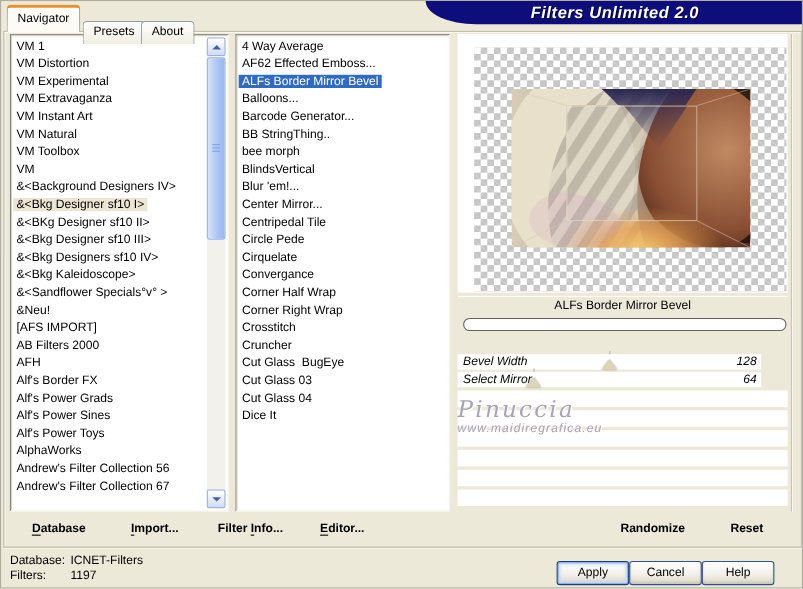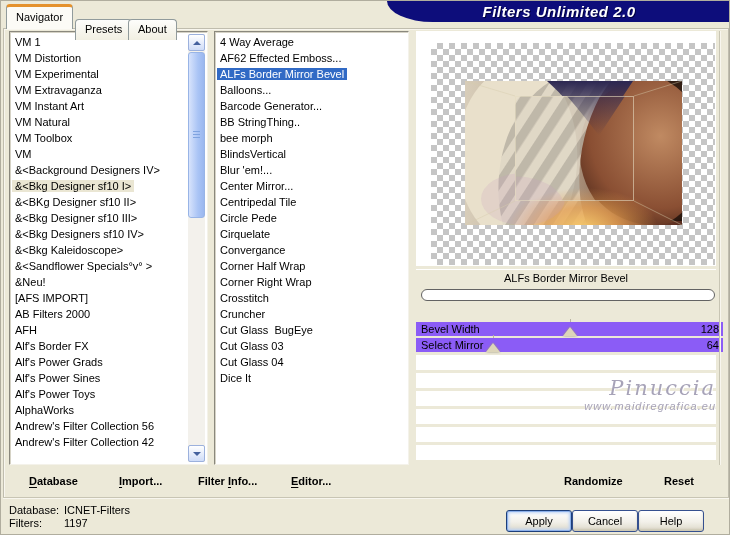--- a/index.html
+++ b/index.html
@@ -80,36 +80,37 @@
   .preview-img{position:absolute;left:49px;top:50px;width:217px;height:144px;}
   .caption-bar{
     position:absolute;left:415px;top:268px;width:300px;height:17px;line-height:17px;
     background:#ece9d8;text-align:center;border-top:1px solid #fff;
   }
   .progress{
     position:absolute;left:420px;top:288px;width:294px;height:12px;
     background:#fff;border:1px solid #636363;border-radius:6px;
   }
   .srow{
-    position:absolute;left:415px;width:307px;height:14px;background:#8b5cf6;
+    position:absolute;left:415px;width:276px;height:14px;background:#ffffff;
     line-height:14px;
+    font-style:italic;
   }
   .srow .sl{position:absolute;left:5px;}
   .srow .sv{position:absolute;right:4px;}
   .srow .thumb{
     position:absolute;bottom:0;width:0;height:0;margin-left:-7px;
     border-left:7px solid transparent;border-right:7px solid transparent;
     border-bottom:9px solid #ddd5ba;
     filter:drop-shadow(0 0 1px #9a9378);
   }
   .srow .tick{position:absolute;top:-3px;width:1px;height:3px;background:#b9b3a0;}
   .erow{position:absolute;left:415px;width:300px;height:15px;background:#fff;}
   .watermark{
-    position:absolute;left:415px;top:359px;width:300px;text-align:right;
-    color:#a7a3b8;pointer-events:none;margin-top:16px;
+    position:absolute;left:415px;top:359px;width:300px;text-align:left;
+    color:#a7a3b8;pointer-events:none;
   }
   .wm-name{font-size:21px;font-style:italic;letter-spacing:2px;font-family:"DejaVu Serif",serif;
     text-shadow:1px 1px 0 #fff;}
   .wm-url{font-size:11px;font-style:italic;letter-spacing:1px;text-shadow:1px 1px 0 #fff;}
   .vgroove{position:absolute;left:718px;top:30px;width:1px;height:434px;background:#c8c5b4;box-shadow:1px 0 0 #f8f6ee;}
   
   .toolbar-item{position:absolute;top:474px;font-weight:bold;cursor:default;white-space:pre;}
   .toolbar-item u{text-underline-offset:2px;}
   .hgroove{position:absolute;left:2px;top:496px;width:726px;height:1px;background:#c8c5b4;box-shadow:0 1px 0 #f8f6ee;}
   
@@ -163,21 +164,21 @@
         <div class="list-item"><span class="lbl">&amp;Neu!</span></div>
         <div class="list-item"><span class="lbl">[AFS IMPORT]</span></div>
         <div class="list-item"><span class="lbl">AB Filters 2000</span></div>
         <div class="list-item"><span class="lbl">AFH</span></div>
         <div class="list-item"><span class="lbl">Alf's Border FX</span></div>
         <div class="list-item"><span class="lbl">Alf's Power Grads</span></div>
         <div class="list-item"><span class="lbl">Alf's Power Sines</span></div>
         <div class="list-item"><span class="lbl">Alf's Power Toys</span></div>
         <div class="list-item"><span class="lbl">AlphaWorks</span></div>
         <div class="list-item"><span class="lbl">Andrew's Filter Collection 56</span></div>
-        <div class="list-item"><span class="lbl">Andrew's Filter Collection 42</span></div>
+        <div class="list-item"><span class="lbl">Andrew's Filter Collection 67</span></div>
       </div>
     <div class="vscroll">
       <div class="sb-btn up">
         <i class="arr arr-up"></i>
       </div>
       <div class="sb-thumb"></div>
       <div class="sb-btn down">
         <i class="arr arr-down"></i>
       </div>
     </div>

